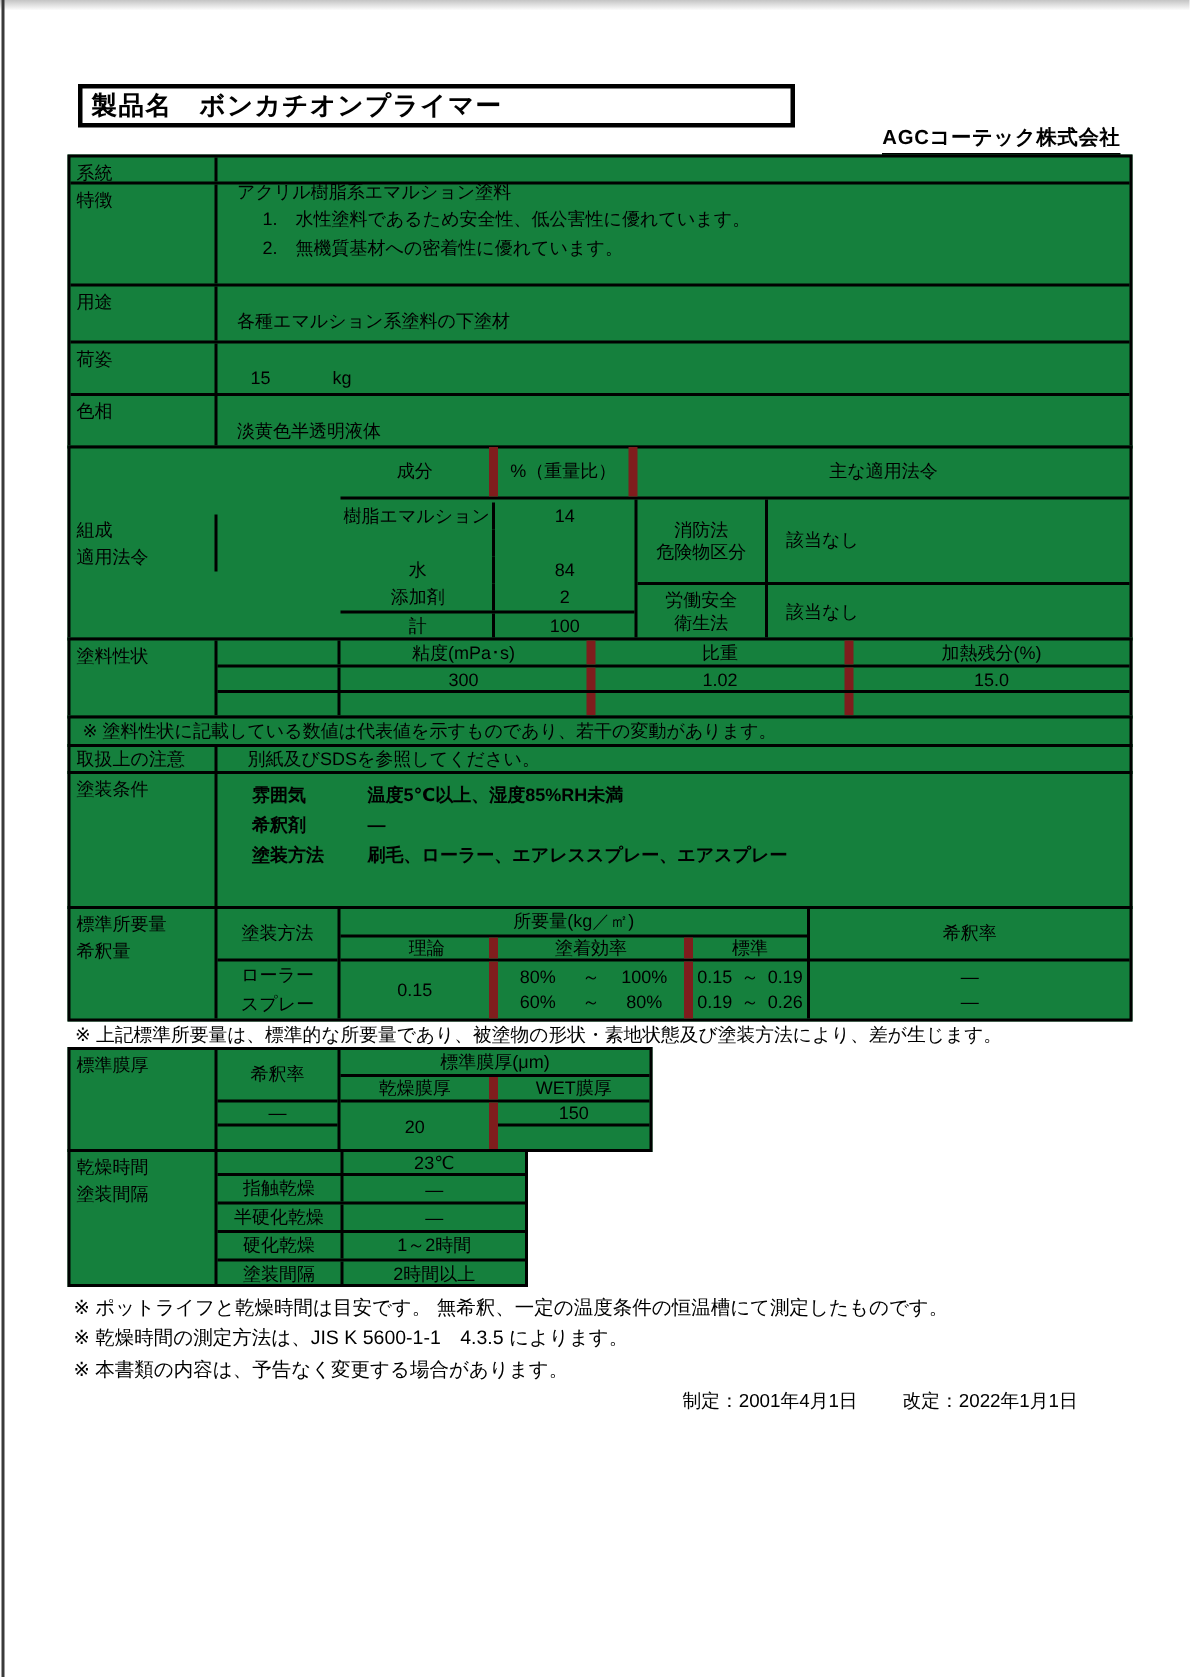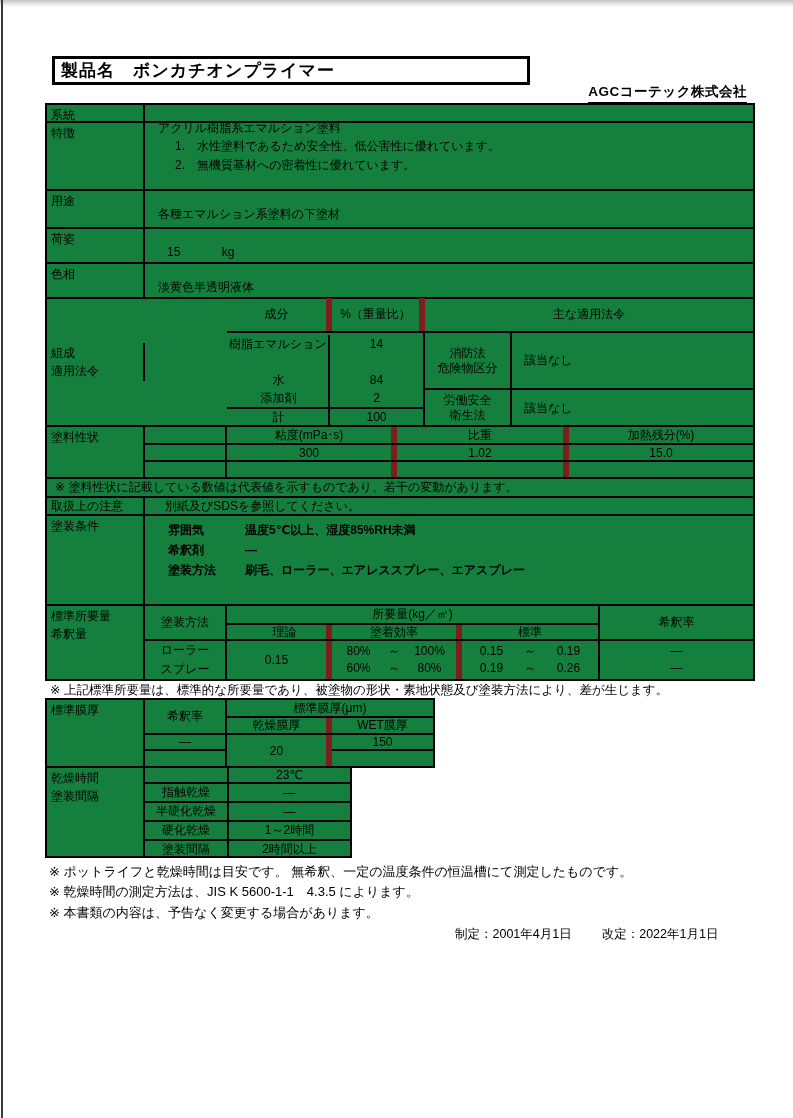--- a/index.html
+++ b/index.html
@@ -85,21 +85,21 @@
   .cond-body { flex:1; padding-top:4px;font-weight:bold; }
   .cond-line { display:flex; height:20px; line-height:20px; }
   .ck { margin-left:23px; width:77px; flex-shrink:0; }
 
   
   .cov { left:45px; top:604px; width:710px; height:77px; }
   .cov-right { flex:1; display:flex; }
   .method-col { width:82px; border-right:2px solid #000; display:flex; flex-direction:column; }
   .method-hdr { height:35px; border-bottom:2px solid #000; }
   .method-body { flex:1; line-height:19px; }
-  .mid-col { width:373px; border-right:2px solid #000; display:flex; flex-direction:column; }
+  .mid-col { width:313px; border-right:2px solid #000; display:flex; flex-direction:column; }
   .mid-h1 { height:19px; border-bottom:2px solid #000; }
   .mid-h2 { height:16px; border-bottom:2px solid #000; display:flex; }
   .mc1 { width:105px;padding-left:16px; } .mc2 { width:130px; } .mc3 { flex:1; }
   .mid-body { flex:1; display:flex; }
   .theory { width:105px; }
   .eff { width:130px; display:flex; flex-direction:column; justify-content:center; }
   .std { flex:1; display:flex; flex-direction:column; justify-content:center; }
   .range { display:flex; height:17px; line-height:17px; }
   .range span:nth-child(1){ flex:1; text-align:center; }
   .range span:nth-child(2){ width:18px; text-align:center; }

